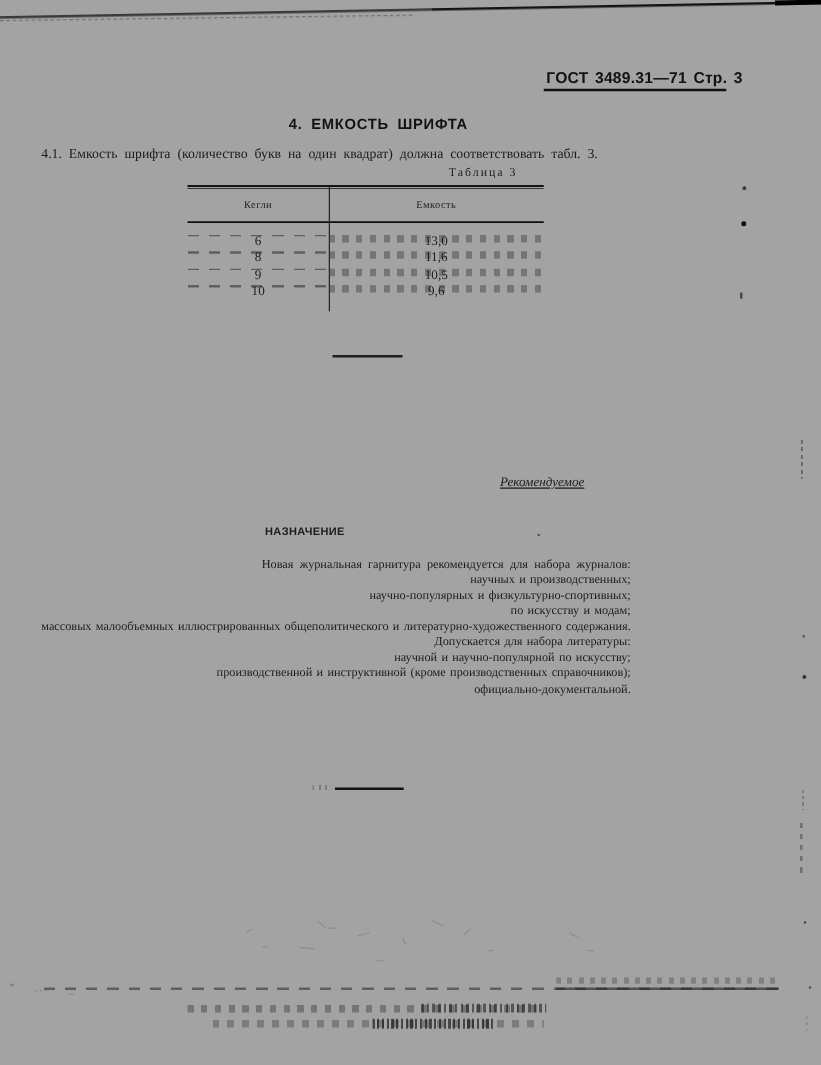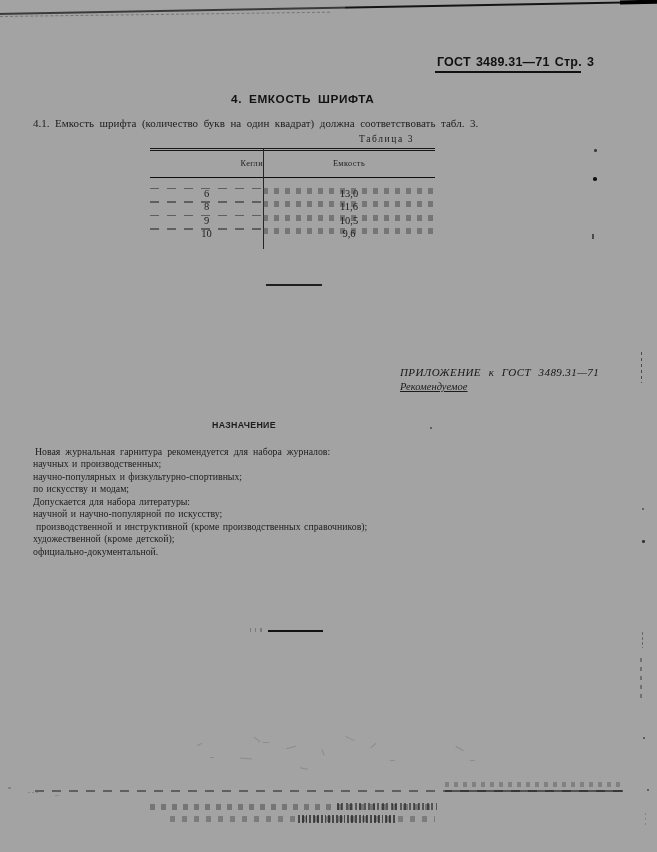--- a/index.html
+++ b/index.html
@@ -33,21 +33,21 @@
   
   .tcap { left:359px; top:134px; font-size:9.5px; letter-spacing:1.6px; }
   .tbl { left:150px; top:148px; width:285px; height:103px; }
   .rule-top { top:0; left:0; width:285px; height:3.2px;
     background:linear-gradient(#161616 0 1.3px, rgba(0,0,0,0) 1.3px 2px, #161616 2px 3.2px);
     filter:blur(.25px); }
   .rule-mid { top:28.5px; left:0; width:285px; height:2.6px;
     background:linear-gradient(#0f0f0f 0 1.5px, rgba(0,0,0,0) 1.5px 1.9px, #2e2e2e 1.9px 2.6px);
     filter:blur(.3px); }
   .vline { left:112.5px; top:1px; width:1.3px; height:100px; background:#242424; }
-  .th1 { left:0; top:11px; width:113px; text-align:right; font-size:8.3px; letter-spacing:.4px; }
+  .th1 { left:0; top:11px; width:113px; text-align:center; font-size:8.3px; letter-spacing:.4px; }
   .th2 { left:113px; top:11px; width:172px; text-align:center; font-size:8.3px; letter-spacing:.4px; }
   .trow { left:0; width:285px; height:13.6px; display:flex; }
   .trow .c1 { width:113px; text-align:center; font-size:10.5px; }
   .trow .c2 { width:172px; text-align:center; font-size:10.5px; }
   .r0{top:39.5px} .r1{top:53.1px} .r2{top:66.7px} .r3{top:80.3px}
 
   
   .div1 { left:266px; top:284px; width:56px; height:1.8px; background:#1f1f1f; filter:blur(.2px); }
   .div2 { left:268px; top:630px; width:55px; height:2.1px; background:#131313; }
   .div2s { left:250px; top:628px; width:15px; height:4px;
@@ -55,21 +55,21 @@
     opacity:.55; }
 
   
   .apx1 { left:400px; top:366px; font-style:italic; font-size:11px;
     letter-spacing:.4px; word-spacing:4.5px; color:#161616; }
   .apx2 { left:400px; top:381px; font-style:italic; font-size:10.5px;text-decoration:underline; }
 
   
   .pt { left:212px; top:420px; font:700 8.8px "Liberation Sans", sans-serif; letter-spacing:.3px; }
   .plist { left:33px; top:446px; font-size:9.8px; line-height:12.45px; word-spacing:1px; }
-  .plist > div { white-space:nowrap; }
+  .plist > div { white-space:nowrap;text-align:right; }
   .plist > div:nth-child(1) { padding-left:2px; word-spacing:2.6px; }
   .plist > div:nth-child(7) { padding-left:3px; }
 
   
   .dot { background:#222; border-radius:50%; }
   .m1 { left:594px; top:149px; width:2.6px; height:2.6px; background:#3c3c3c; }
   .m2 { left:593px; top:177px; width:3.6px; height:3.6px; background:#101010; }
   .m3 { left:592px; top:234px; width:1.6px; height:5px; background:#4a4a4a; }
   .m4 { left:641px; top:352px; width:1.4px; height:31px;
     background:repeating-linear-gradient(180deg,#4a4a4a 0 3px, transparent 3px 6px); }
@@ -164,33 +164,32 @@
       <div class="c2">10,5</div>
     </div>
     <div class="abs trow r3">
       <div class="c1">10</div>
       <div class="c2">9,6</div>
     </div>
   </div>
 
   <div class="abs div1"></div>
 
-  <div class="abs apx1">ПРИЛОЖЕНИЕ к ГОСТ 3489.31—71</div>
   <div class="abs apx2">Рекомендуемое</div>
 
   <div class="abs pt">НАЗНАЧЕНИЕ</div>
   <div class="abs plist">
     <div>Новая журнальная гарнитура рекомендуется для набора журналов:</div>
     <div>научных и производственных;</div>
     <div>научно-популярных и физкультурно-спортивных;</div>
     <div>по искусству и модам;</div>
+    <div>массовых малообъемных иллюстрированных общеполитического и литературно-художественного содержания.</div>
     <div>Допускается для набора литературы:</div>
     <div>научной и научно-популярной по искусству;</div>
     <div>производственной и инструктивной (кроме производственных справочников);</div>
-    <div>художественной (кроме детской);</div>
     <div>официально-документальной.</div>
   </div>
 
   <div class="abs div2s"></div>
   <div class="abs div2"></div>
 
   <div class="abs dot m1"></div>
   <div class="abs dot m2"></div>
   <div class="abs m3"></div>
   <div class="abs m4"></div>

